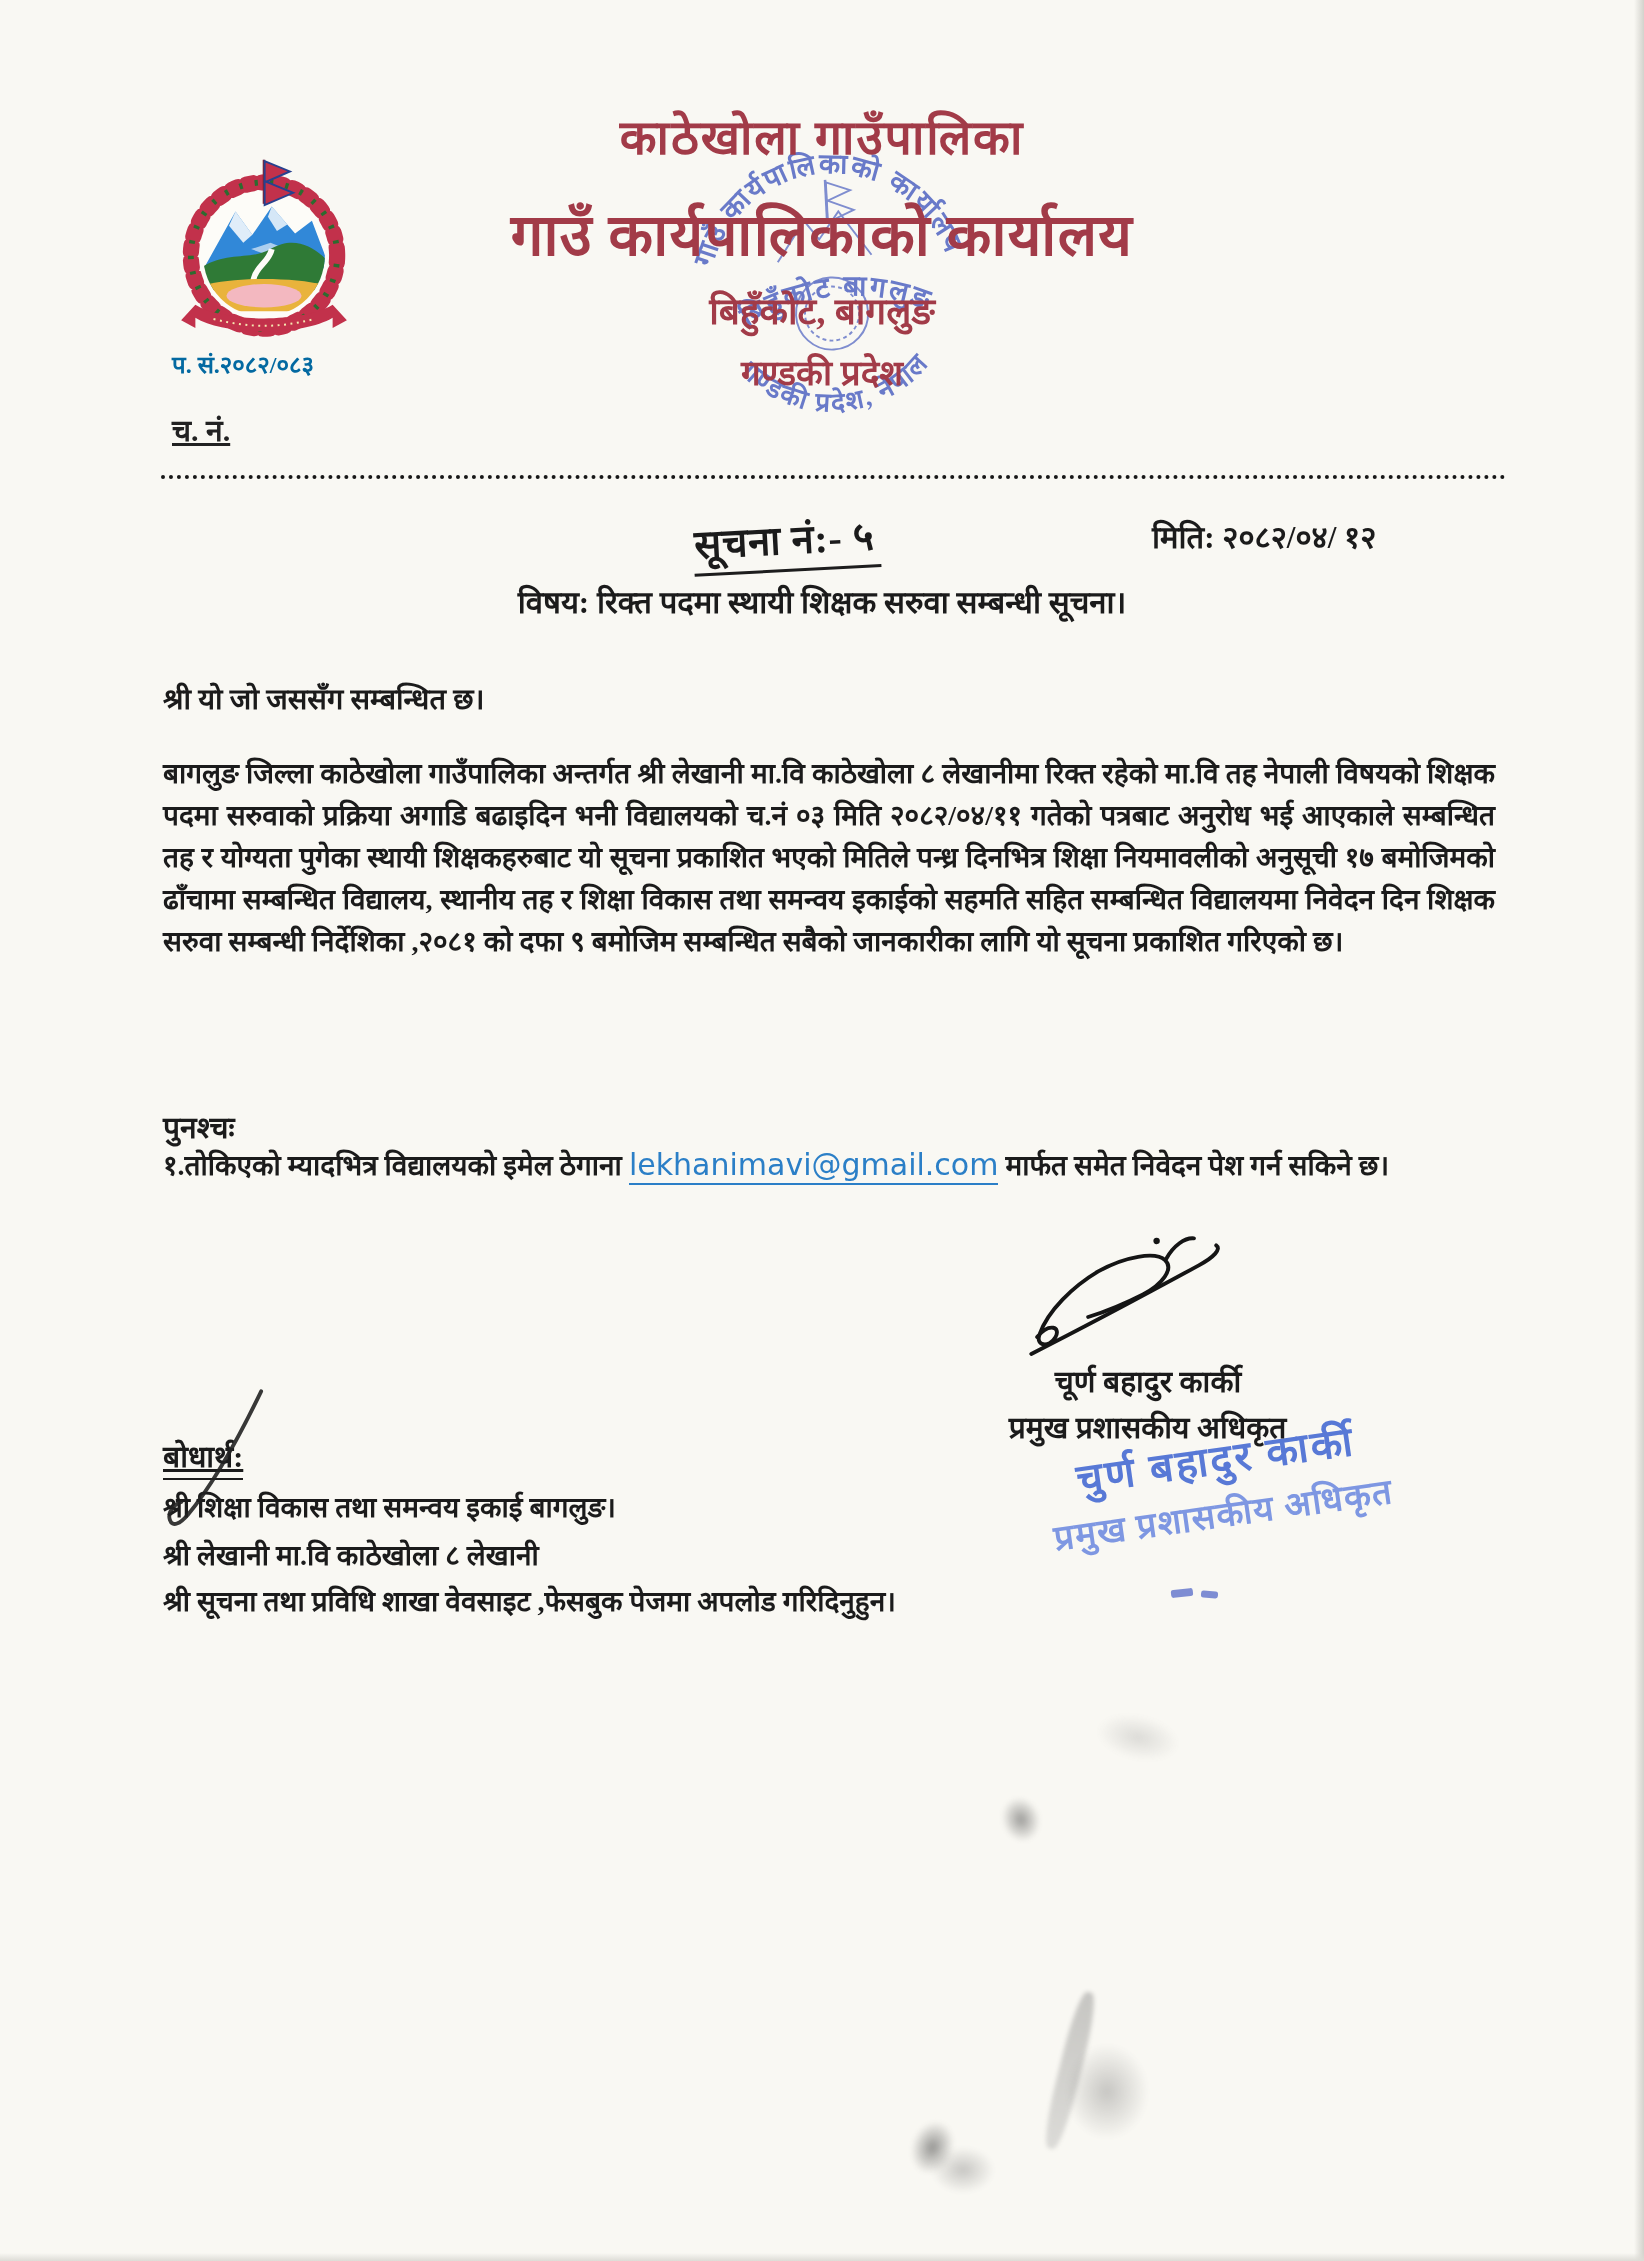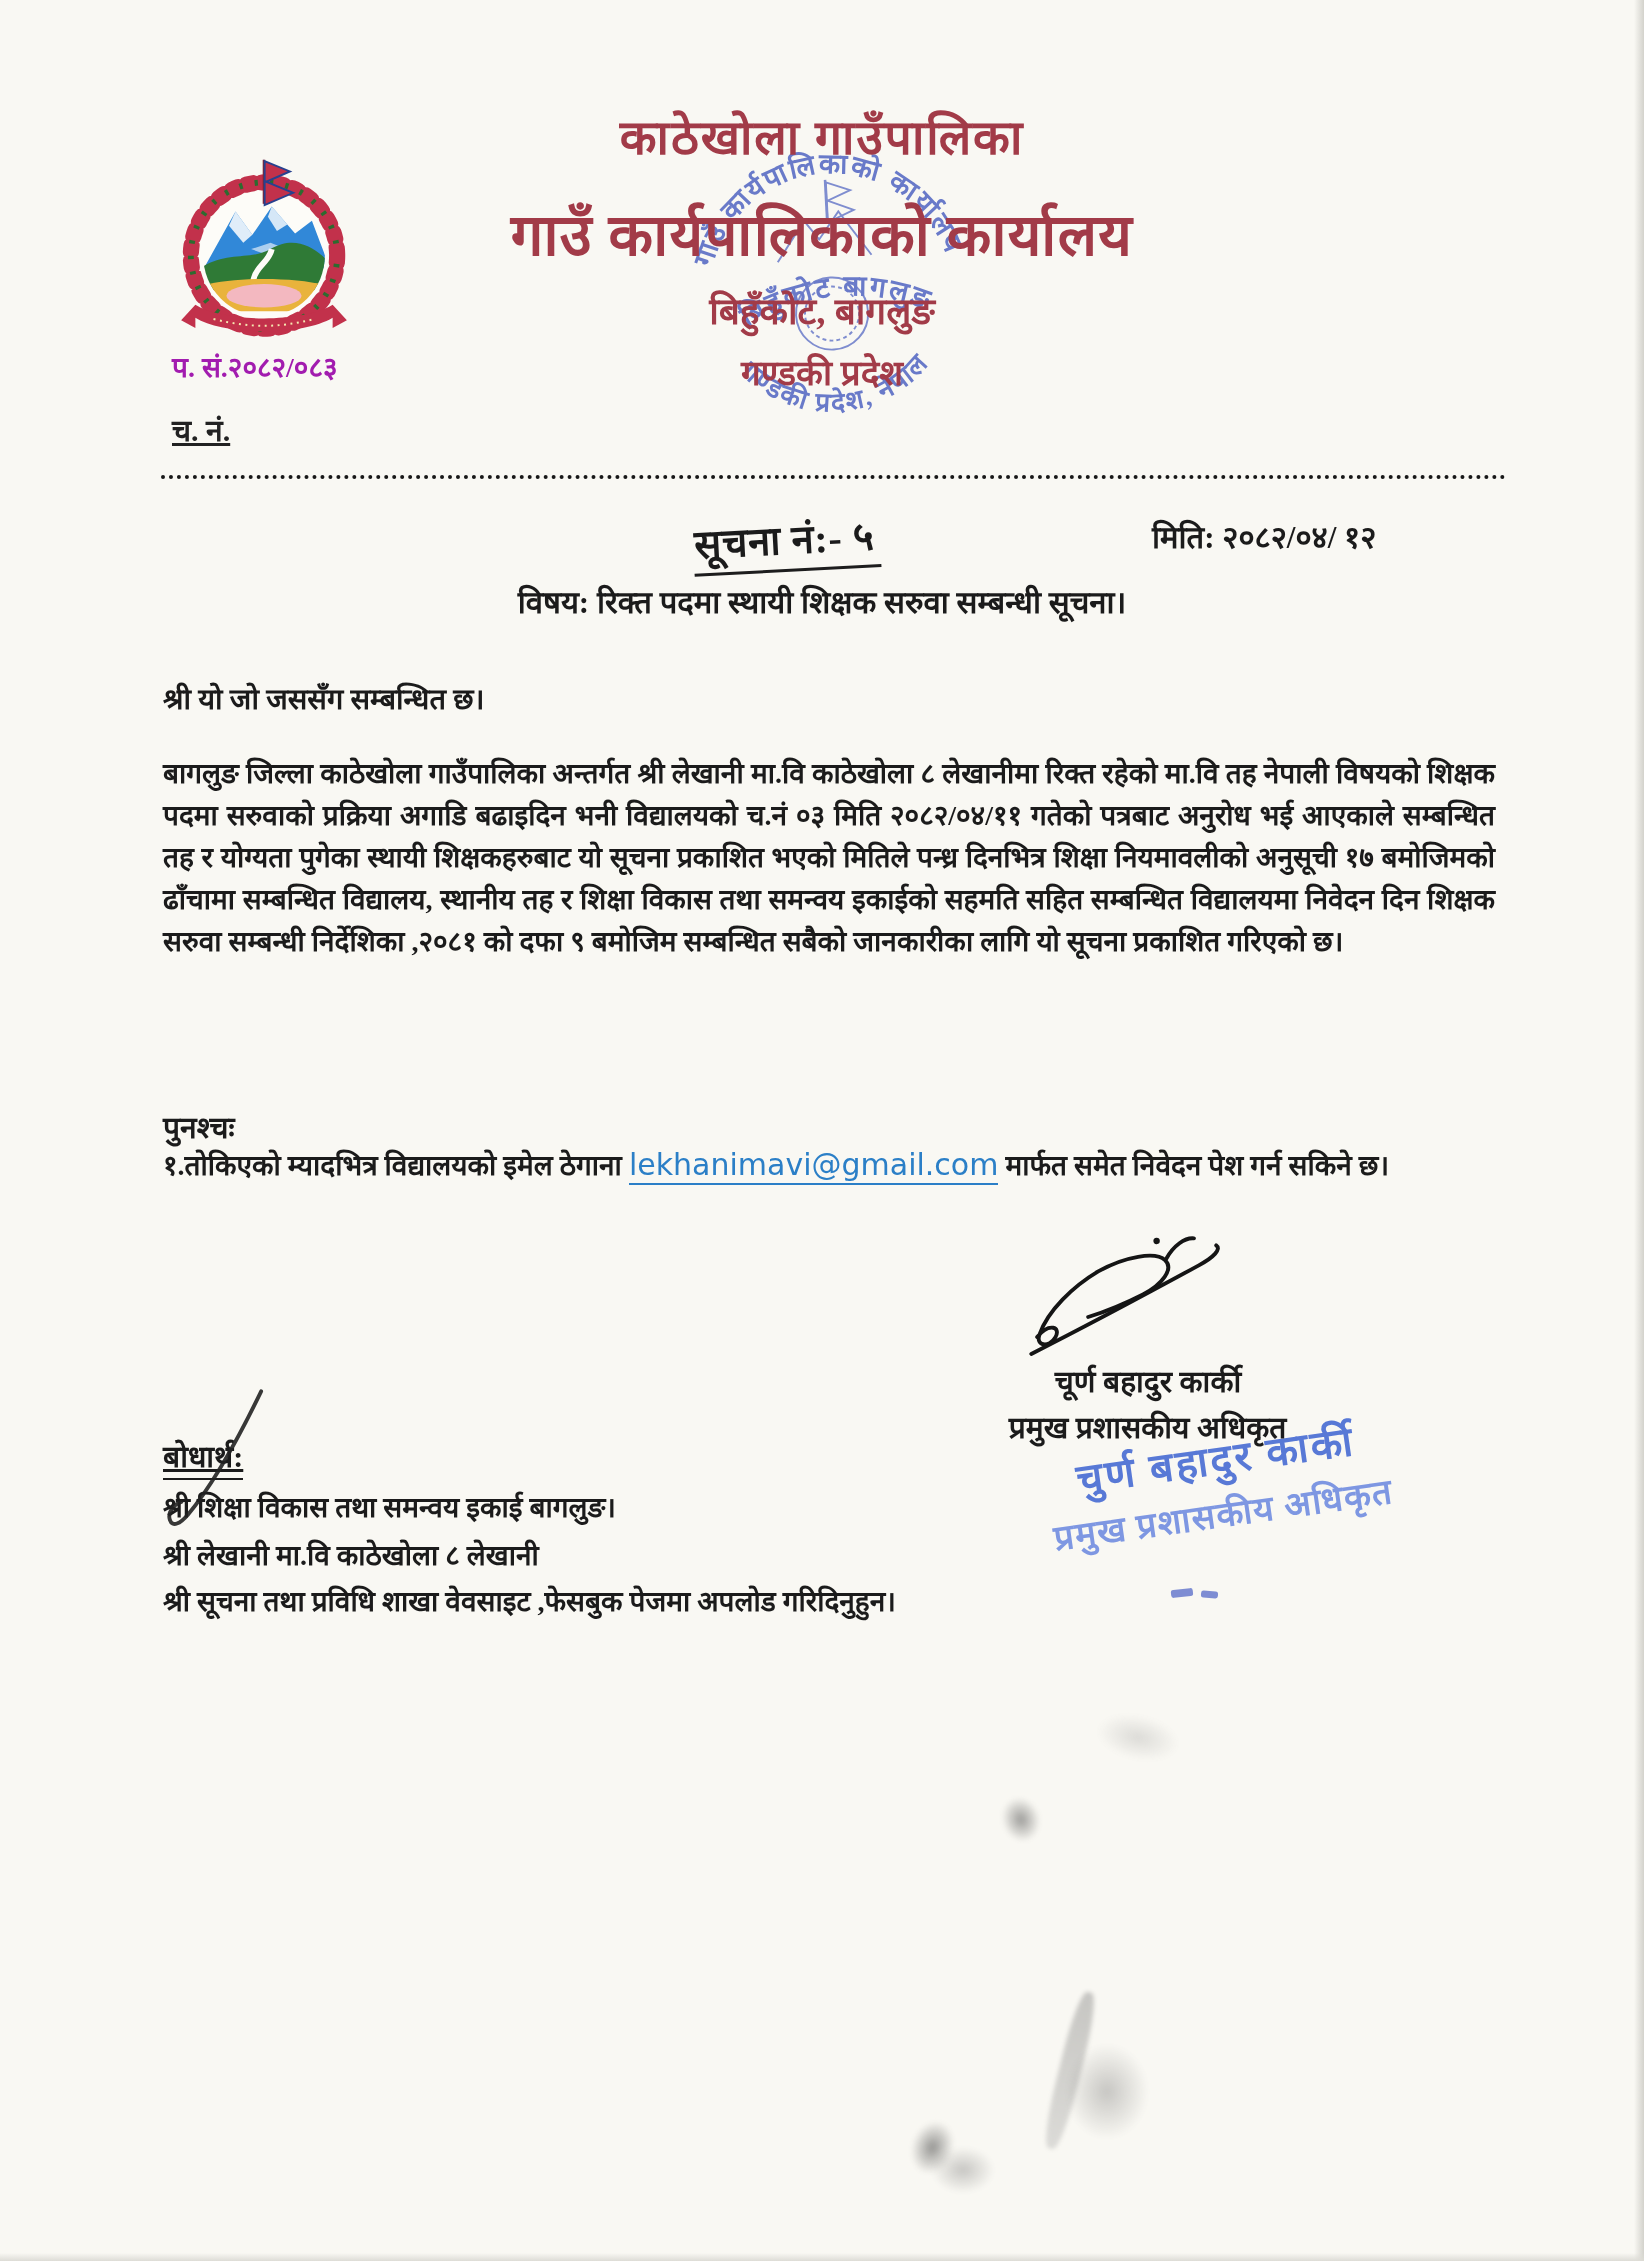--- a/index.html
+++ b/index.html
@@ -17,21 +17,21 @@
 
   .abs{position:absolute;}
 
   
   .hdr-red{color:#a23b48;font-weight:bold;text-align:center;left:0;width:100%;z-index:3;}
   .title1{top:103px;font-size:48px;letter-spacing:1.9px;}
   .title2{top:193px;font-size:58px;letter-spacing:1.3px;}
   .addr  {top:284px;font-size:37px;}
   .prov  {top:348px;font-size:35px;}
 
-  .refno{left:172px;top:347px;font-size:28px;font-weight:bold;color:#a21caf;z-index:4;}
+  .refno{left:172px;top:347px;font-size:24px;font-weight:bold;color:#0369a1;z-index:4;}
   .dispatch{left:172px;top:409px;font-size:30px;font-weight:bold;color:#222;z-index:4;text-decoration:underline;}
 
   .logo-wrap{left:173px;top:152px;width:182px;height:191px;z-index:2;}
 
   .round-stamp{left:676px;top:123px;width:309px;height:322px;z-index:1;
     transform:rotate(-3deg);opacity:.82;}
 
   .dotline{left:161px;top:475px;width:1345px;height:0;
     border-top:4.5px dotted #181818;z-index:3;}
 

